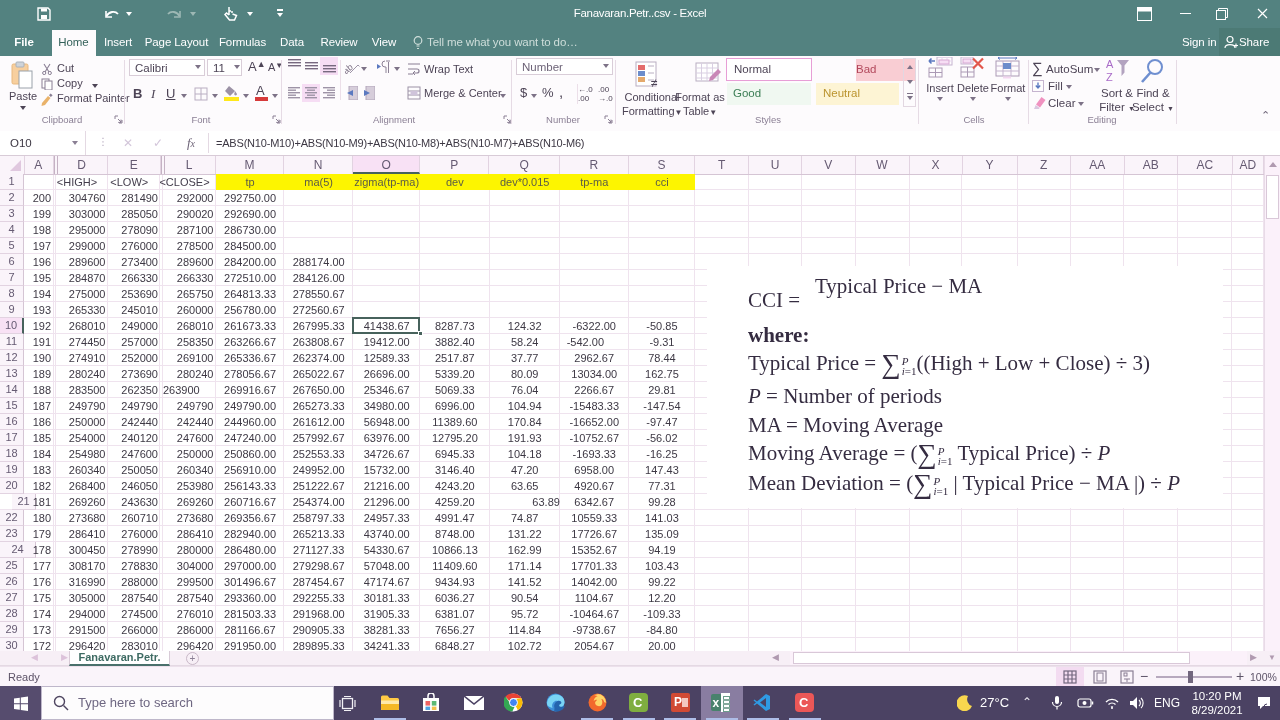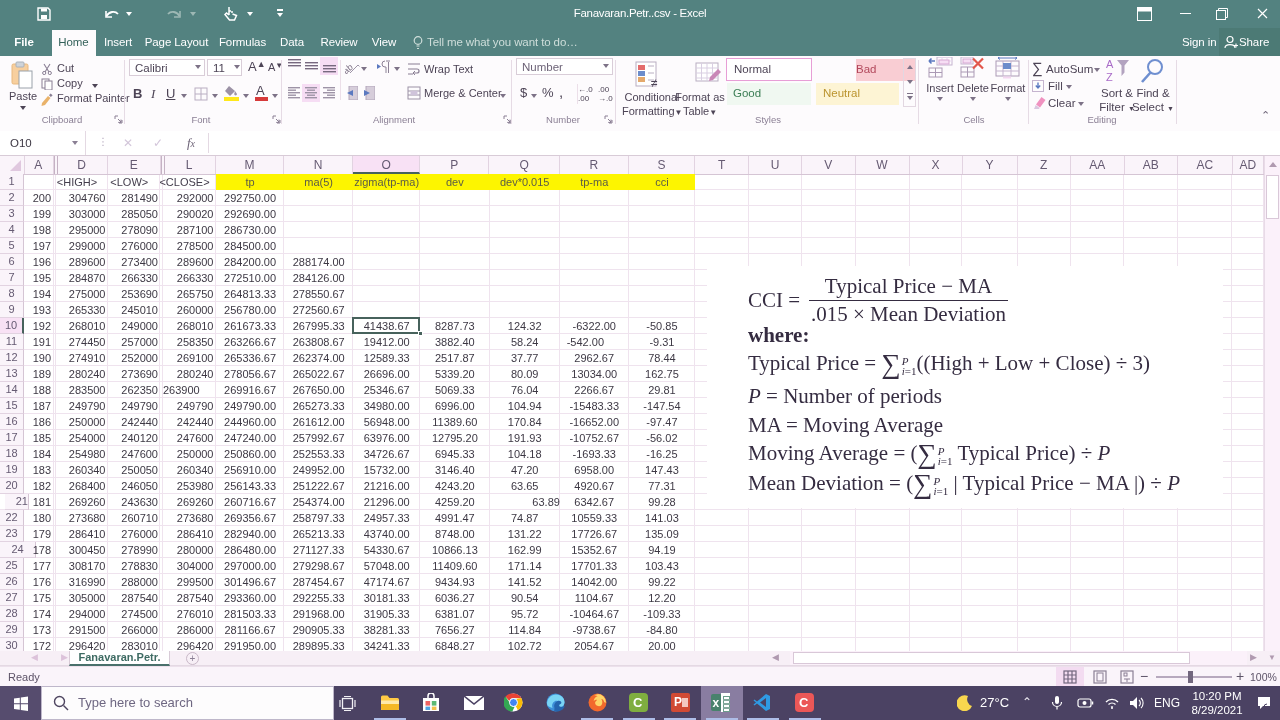--- a/index.html
+++ b/index.html
@@ -306,20 +306,21 @@
     <div style="position:absolute;left:1261px;top:53px;font-size:11px;color:#6e6478;">⌃</div>
   </div>
 <div style="position:absolute;left:0;top:131px;width:1280px;height:25px;background:#fff;border-bottom:1px solid #d8cbd7;box-sizing:border-box;font-family:'Liberation Sans',sans-serif;">
     <div style="position:absolute;left:0;top:0;width:86px;height:24px;border-right:1px solid #e4d9e3;font-size:11.5px;color:#3d3844;line-height:24px;padding-left:10px;box-sizing:border-box;">O10</div>
     <div style="position:absolute;left:72px;top:10px;width:0;height:0;border-left:3.5px solid transparent;border-right:3.5px solid transparent;border-top:4px solid #8a7f94;"></div>
     <div style="position:absolute;left:98px;top:5px;font-size:10px;color:#b4a8bd;letter-spacing:1px;">⋮</div>
     <div style="position:absolute;left:118px;top:0;width:20px;text-align:center;font-size:12px;color:#d3c6da;line-height:24px;">✕</div>
     <div style="position:absolute;left:148px;top:0;width:20px;text-align:center;font-size:12px;color:#d3c6da;line-height:24px;">✓</div>
     <div style="position:absolute;left:180px;top:0;width:22px;text-align:center;font-size:13px;color:#6e6478;font-style:italic;font-family:'Liberation Serif',serif;line-height:23px;">f<span style="font-size:10px;">x</span></div>
     <div style="position:absolute;left:208px;top:2px;width:1px;height:20px;background:#e4d9e3;"></div>
+    <div style="position:absolute;left:216px;top:0;font-size:11px;letter-spacing:-0.2px;color:#3d3844;line-height:24px;">=ABS(N10-M10)+ABS(N10-M9)+ABS(N10-M8)+ABS(N10-M7)+ABS(N10-M6)</div>
   </div>
 <div id="grid" style="position:absolute;left:0;top:156px;width:1264px;height:495px;background:#fff;overflow:hidden;">
     <div style="position:absolute;left:0;top:18px;width:1264px;height:477px;background:repeating-linear-gradient(180deg,transparent 0 15px,#efe3ee 15px 16px);"></div>
     <div style="position:absolute;left:0;top:18px;width:1264px;height:477px;background-image:linear-gradient(#efe3ee,#efe3ee),linear-gradient(#efe3ee,#efe3ee),linear-gradient(#efe3ee,#efe3ee),linear-gradient(#efe3ee,#efe3ee),linear-gradient(#efe3ee,#efe3ee),linear-gradient(#efe3ee,#efe3ee),linear-gradient(#efe3ee,#efe3ee),linear-gradient(#efe3ee,#efe3ee),linear-gradient(#efe3ee,#efe3ee),linear-gradient(#efe3ee,#efe3ee),linear-gradient(#efe3ee,#efe3ee),linear-gradient(#efe3ee,#efe3ee),linear-gradient(#efe3ee,#efe3ee),linear-gradient(#efe3ee,#efe3ee),linear-gradient(#efe3ee,#efe3ee),linear-gradient(#efe3ee,#efe3ee),linear-gradient(#efe3ee,#efe3ee),linear-gradient(#efe3ee,#efe3ee),linear-gradient(#efe3ee,#efe3ee),linear-gradient(#efe3ee,#efe3ee),linear-gradient(#efe3ee,#efe3ee),linear-gradient(#efe3ee,#efe3ee),linear-gradient(#efe3ee,#efe3ee),linear-gradient(#efe3ee,#efe3ee);background-position:53px 0,55px 0,107px 0,159px 0,162px 0,215px 0,283px 0,352px 0,419px 0,489px 0,559px 0,628px 0,694px 0,748px 0,801px 0,855px 0,909px 0,961px 0,1017px 0,1070px 0,1123px 0,1177px 0,1231px 0,1263px 0;background-size:1px 100%,1px 100%,1px 100%,1px 100%,1px 100%,1px 100%,1px 100%,1px 100%,1px 100%,1px 100%,1px 100%,1px 100%,1px 100%,1px 100%,1px 100%,1px 100%,1px 100%,1px 100%,1px 100%,1px 100%,1px 100%,1px 100%,1px 100%,1px 100%;background-repeat:no-repeat;"></div>
     <div style="position:absolute;left:0;top:0;width:1264px;height:18px;background:#faf4fa;border-bottom:1px solid #d5c5d4;"></div>
     <div style="position:absolute;left:0;top:0;width:24px;height:18px;border-right:1px solid #e2d3e1;">
       <div style="position:absolute;right:3px;bottom:3px;width:0;height:0;border-left:11px solid transparent;border-bottom:11px solid #e0c8df;"></div>
     </div>
     <div style="position:absolute;left:24px;top:0;width:29.5px;height:18px;background:transparent;border-right:1px solid #e2d3e1;box-sizing:border-box;font:12px 'Liberation Sans',sans-serif;color:#655a72;text-align:center;line-height:18px;">A</div>
     <div style="position:absolute;left:53.5px;top:0;width:2.5px;height:18px;border-left:1px solid #c5b2c4;border-right:1px solid #c5b2c4;"></div>
@@ -358,21 +359,21 @@
     <div style="position:absolute;left:0;top:178px;width:24px;height:16px;background:#faf4fa;border-right:1px solid #d5c5d4;border-bottom:1px solid #e2d3e1;box-sizing:border-box;font:11px 'Liberation Sans',sans-serif;color:#655a72;text-align:center;line-height:15px;">11</div>
     <div style="position:absolute;left:0;top:194px;width:24px;height:16px;background:#faf4fa;border-right:1px solid #d5c5d4;border-bottom:1px solid #e2d3e1;box-sizing:border-box;font:11px 'Liberation Sans',sans-serif;color:#655a72;text-align:center;line-height:15px;">12</div>
     <div style="position:absolute;left:0;top:210px;width:24px;height:16px;background:#faf4fa;border-right:1px solid #d5c5d4;border-bottom:1px solid #e2d3e1;box-sizing:border-box;font:11px 'Liberation Sans',sans-serif;color:#655a72;text-align:center;line-height:15px;">13</div>
     <div style="position:absolute;left:0;top:226px;width:24px;height:16px;background:#faf4fa;border-right:1px solid #d5c5d4;border-bottom:1px solid #e2d3e1;box-sizing:border-box;font:11px 'Liberation Sans',sans-serif;color:#655a72;text-align:center;line-height:15px;">14</div>
     <div style="position:absolute;left:0;top:242px;width:24px;height:16px;background:#faf4fa;border-right:1px solid #d5c5d4;border-bottom:1px solid #e2d3e1;box-sizing:border-box;font:11px 'Liberation Sans',sans-serif;color:#655a72;text-align:center;line-height:15px;">15</div>
     <div style="position:absolute;left:0;top:258px;width:24px;height:16px;background:#faf4fa;border-right:1px solid #d5c5d4;border-bottom:1px solid #e2d3e1;box-sizing:border-box;font:11px 'Liberation Sans',sans-serif;color:#655a72;text-align:center;line-height:15px;">16</div>
     <div style="position:absolute;left:0;top:274px;width:24px;height:16px;background:#faf4fa;border-right:1px solid #d5c5d4;border-bottom:1px solid #e2d3e1;box-sizing:border-box;font:11px 'Liberation Sans',sans-serif;color:#655a72;text-align:center;line-height:15px;">17</div>
     <div style="position:absolute;left:0;top:290px;width:24px;height:16px;background:#faf4fa;border-right:1px solid #d5c5d4;border-bottom:1px solid #e2d3e1;box-sizing:border-box;font:11px 'Liberation Sans',sans-serif;color:#655a72;text-align:center;line-height:15px;">18</div>
     <div style="position:absolute;left:0;top:306px;width:24px;height:16px;background:#faf4fa;border-right:1px solid #d5c5d4;border-bottom:1px solid #e2d3e1;box-sizing:border-box;font:11px 'Liberation Sans',sans-serif;color:#655a72;text-align:center;line-height:15px;">19</div>
     <div style="position:absolute;left:0;top:322px;width:24px;height:16px;background:#faf4fa;border-right:1px solid #d5c5d4;border-bottom:1px solid #e2d3e1;box-sizing:border-box;font:11px 'Liberation Sans',sans-serif;color:#655a72;text-align:center;line-height:15px;">20</div>
-    <div style="position:absolute;left:5px;top:338px;width:24px;height:16px;background:#faf4fa;border-right:1px solid #d5c5d4;border-bottom:1px solid #e2d3e1;box-sizing:border-box;font:11px 'Liberation Sans',sans-serif;color:#655a72;text-align:right;line-height:15px;">21</div>
+    <div style="position:absolute;left:12px;top:338px;width:24px;height:16px;background:#faf4fa;border-right:1px solid #d5c5d4;border-bottom:1px solid #e2d3e1;box-sizing:border-box;font:11px 'Liberation Sans',sans-serif;color:#655a72;text-align:center;line-height:15px;">21</div>
     <div style="position:absolute;left:0;top:354px;width:24px;height:16px;background:#faf4fa;border-right:1px solid #d5c5d4;border-bottom:1px solid #e2d3e1;box-sizing:border-box;font:11px 'Liberation Sans',sans-serif;color:#655a72;text-align:center;line-height:15px;">22</div>
     <div style="position:absolute;left:0;top:370px;width:24px;height:16px;background:#faf4fa;border-right:1px solid #d5c5d4;border-bottom:1px solid #e2d3e1;box-sizing:border-box;font:11px 'Liberation Sans',sans-serif;color:#655a72;text-align:center;line-height:15px;">23</div>
     <div style="position:absolute;left:0;top:386px;width:36px;height:16px;background:#faf4fa;border-right:1px solid #d5c5d4;border-bottom:1px solid #e2d3e1;box-sizing:border-box;font:11px 'Liberation Sans',sans-serif;color:#655a72;text-align:center;line-height:15px;">24</div>
     <div style="position:absolute;left:0;top:402px;width:24px;height:16px;background:#faf4fa;border-right:1px solid #d5c5d4;border-bottom:1px solid #e2d3e1;box-sizing:border-box;font:11px 'Liberation Sans',sans-serif;color:#655a72;text-align:center;line-height:15px;">25</div>
     <div style="position:absolute;left:0;top:418px;width:24px;height:16px;background:#faf4fa;border-right:1px solid #d5c5d4;border-bottom:1px solid #e2d3e1;box-sizing:border-box;font:11px 'Liberation Sans',sans-serif;color:#655a72;text-align:center;line-height:15px;">26</div>
     <div style="position:absolute;left:0;top:434px;width:24px;height:16px;background:#faf4fa;border-right:1px solid #d5c5d4;border-bottom:1px solid #e2d3e1;box-sizing:border-box;font:11px 'Liberation Sans',sans-serif;color:#655a72;text-align:center;line-height:15px;">27</div>
     <div style="position:absolute;left:0;top:450px;width:24px;height:16px;background:#faf4fa;border-right:1px solid #d5c5d4;border-bottom:1px solid #e2d3e1;box-sizing:border-box;font:11px 'Liberation Sans',sans-serif;color:#655a72;text-align:center;line-height:15px;">28</div>
     <div style="position:absolute;left:0;top:466px;width:24px;height:16px;background:#faf4fa;border-right:1px solid #d5c5d4;border-bottom:1px solid #e2d3e1;box-sizing:border-box;font:11px 'Liberation Sans',sans-serif;color:#655a72;text-align:center;line-height:15px;">29</div>
     <div style="position:absolute;left:0;top:482px;width:24px;height:16px;background:#faf4fa;border-right:1px solid #d5c5d4;border-bottom:1px solid #e2d3e1;box-sizing:border-box;font:11px 'Liberation Sans',sans-serif;color:#655a72;text-align:center;line-height:15px;">30</div>
     <div style="position:absolute;left:216px;top:18px;width:479.29999999999995px;height:16px;background:#fdf500;"></div>
@@ -662,21 +663,20 @@
       <div style="position:absolute;left:489.5px;top:482px;width:70.39999999999998px;height:16px;text-align:center;line-height:16px;">102.72</div>
       <div style="position:absolute;left:559.9px;top:482px;width:68.70000000000005px;height:16px;text-align:center;line-height:16px;">2054.67</div>
       <div style="position:absolute;left:628.6px;top:482px;width:66.69999999999993px;height:16px;text-align:center;line-height:16px;">20.00</div>
     </div>
     <div style="position:absolute;left:707px;top:110px;width:516px;height:242px;background:#fff;"></div>
     <div style="position:absolute;left:0;top:-156px;width:1280px;height:720px;">
       <div style="position:absolute;left:748px;top:274px;width:480px;font-family:'Liberation Serif',serif;color:#352c41;font-size:21px;">
         <div style="position:absolute;left:0;top:14px;">CCI =</div>
         <div style="position:absolute;left:61px;top:0;text-align:center;">
           <div style="padding:0 6px 1px;">Typical Price − MA</div>
-          <div style="border-top:1.5px solid #352c41;padding:1px 2px 0;">.015 × Mean Deviation</div>
         </div>
         <div style="position:absolute;left:0;top:49px;font-weight:bold;">where:</div>
         <div style="position:absolute;left:0;top:72px;">Typical Price = <span style="font-size:27px;position:relative;top:3px;">∑</span><span style="display:inline-block;vertical-align:middle;margin-left:1px;position:relative;top:1px;"><span style="display:block;font-size:11px;line-height:10px;font-style:italic;">P</span><span style="display:block;font-size:11px;line-height:10px;"><i>i</i>=1</span></span>((High + Low + Close) ÷ 3)</div>
         <div style="position:absolute;left:0;top:110px;"><i>P</i> = Number of periods</div>
         <div style="position:absolute;left:0;top:139px;">MA = Moving Average</div>
         <div style="position:absolute;left:0;top:162px;">Moving Average = (<span style="font-size:27px;position:relative;top:3px;">∑</span><span style="display:inline-block;vertical-align:middle;margin-left:1px;position:relative;top:1px;"><span style="display:block;font-size:11px;line-height:10px;font-style:italic;">P</span><span style="display:block;font-size:11px;line-height:10px;"><i>i</i>=1</span></span> Typical Price) ÷ <i>P</i></div>
         <div style="position:absolute;left:0;top:192px;">Mean Deviation = (<span style="font-size:27px;position:relative;top:3px;">∑</span><span style="display:inline-block;vertical-align:middle;margin-left:1px;position:relative;top:1px;"><span style="display:block;font-size:11px;line-height:10px;font-style:italic;">P</span><span style="display:block;font-size:11px;line-height:10px;"><i>i</i>=1</span></span> | Typical Price − MA |) ÷ <i>P</i></div>
       </div>
     </div>
     <div style="position:absolute;left:354.2px;top:162px;width:65.0px;height:15px;background:#fff;font:11px 'Liberation Sans',sans-serif;color:#3d3844;text-align:center;line-height:16px;">41438.67</div>

